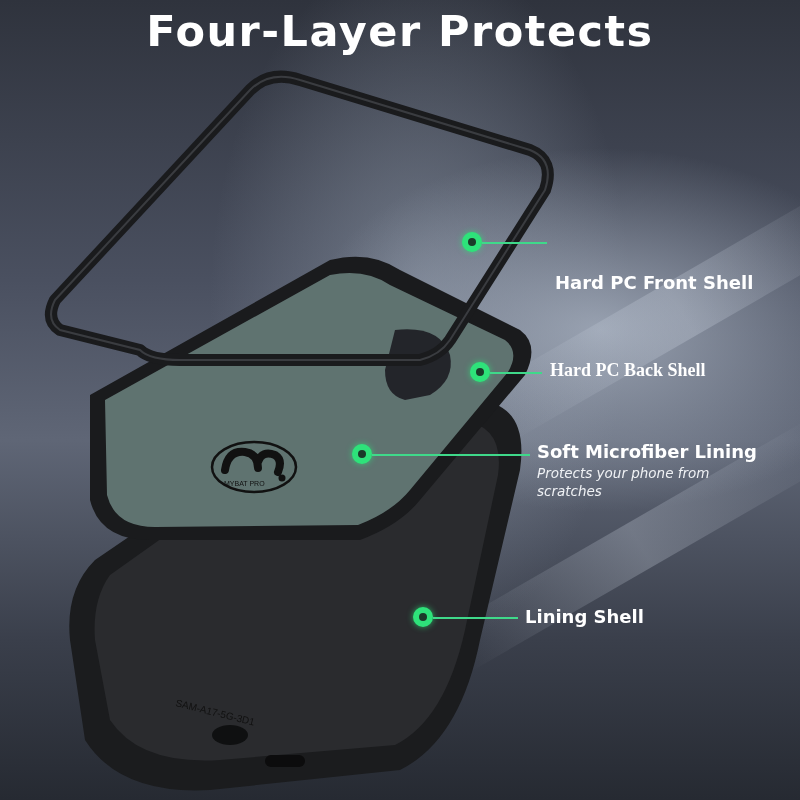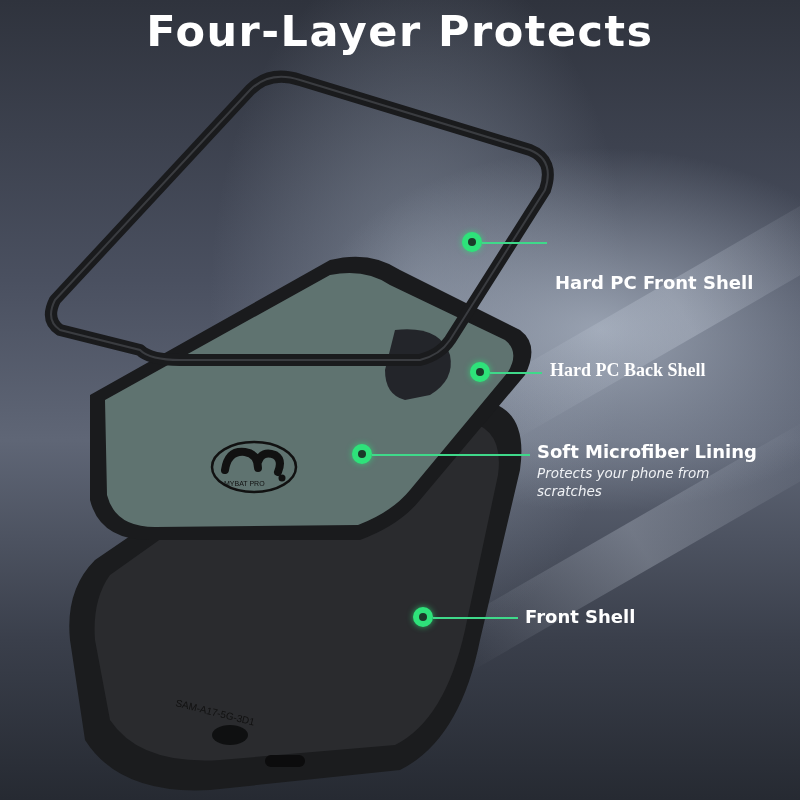--- a/index.html
+++ b/index.html
@@ -68,14 +68,14 @@
 <div class="callout">
   <div class="dot" style="left:352px;top:444px;"></div>
   <div class="line" style="left:372px;top:454px;width:158px;"></div>
   <div class="label" style="left:537px;top:441px;">Soft Microfiber Lining</div>
   <div class="sub" style="left:537px;top:464px;font-style:italic;">Protects your phone from scratches</div>
 </div>
 
 <div class="callout">
   <div class="dot" style="left:413px;top:607px;"></div>
   <div class="line" style="left:433px;top:617px;width:85px;"></div>
-  <div class="label" style="left:525px;top:606px;">Front Shell</div>
+  <div class="label" style="left:525px;top:606px;">Lining Shell</div>
 </div>
 
 </body></html>

